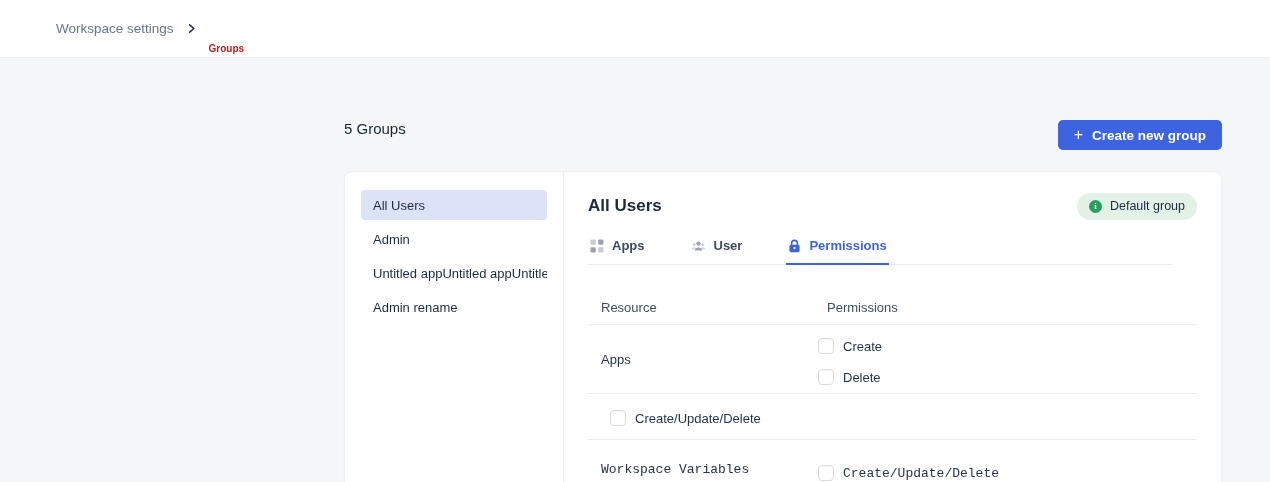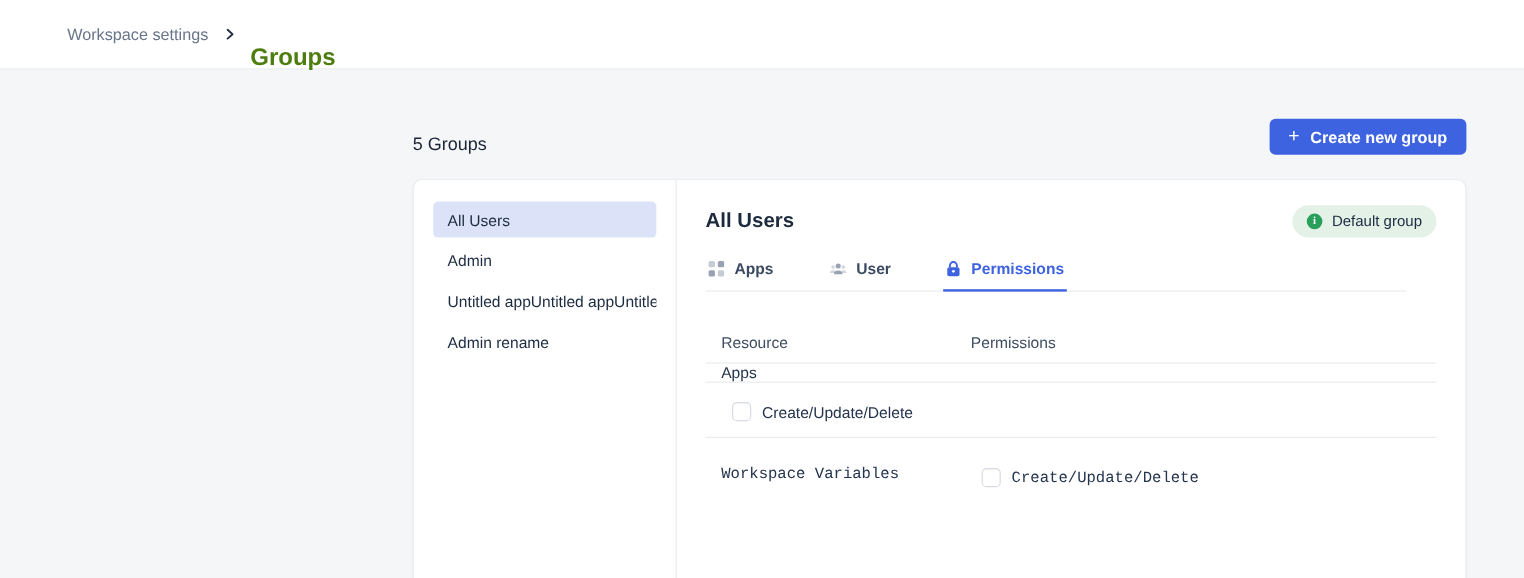--- a/index.html
+++ b/index.html
@@ -17,25 +17,25 @@
     -webkit-font-smoothing:antialiased;
   }
   
   .topbar{
     height:58px;background:#fff;border-bottom:1px solid #e8eaed;
     display:flex;align-items:center;padding-left:56px;
   }
   .breadcrumb{display:flex;align-items:center;}
   .crumb-parent{font-size:13.5px;color:var(--text-muted);text-decoration:none;cursor:pointer;}
   .crumb-chevron{margin:0 12px;display:flex;align-items:center;}
-  .crumb-current{font-size:20px;font-weight:700;color:#4d7c0f;margin-top:40px;}
+  .crumb-current{font-size:10px;font-weight:700;color:#b91c1c;margin-top:40px;}
   
   .content{padding:0 48px 0 344px;}
   .page-header{
-    margin-top:40px;display:flex;align-items:flex-end;justify-content:space-between;height:31px;
+    margin-top:62px;display:flex;align-items:flex-start;justify-content:space-between;height:31px;
   }
   .groups-count{font-size:15px;font-weight:500;color:#1a2533;}
   .create-btn{
     display:inline-flex;align-items:center;gap:9px;height:30px;padding:0 16px;
     background:var(--accent);color:#fff;border:none;border-radius:5px;
     font-family:"Liberation Sans",sans-serif;font-size:13.5px;font-weight:600;cursor:pointer;
   }
   .create-btn .plus{font-size:16px;font-weight:400;line-height:1;margin-top:-1px;}
   
   .card{
@@ -75,20 +75,21 @@
     display:flex;align-items:center;gap:8px;padding:2px 2px 10px 2px;
     font-size:13px;font-weight:600;color:var(--tab-inactive);cursor:pointer;
     border-bottom:2px solid transparent;margin-bottom:-1px;
   }
   .tab.active{color:var(--accent);border-bottom-color:var(--accent);}
   .tab svg{display:block;}
   
   .t-head{
     display:grid;grid-template-columns:208px 1fr;padding:35px 13px 9px 13px;
     border-bottom:1px solid var(--border);
+    gap:18px;
   }
   .t-col{font-size:13px;font-weight:500;color:#3f4e63;}
   .t-row{
     display:grid;grid-template-columns:208px 1fr;padding:0 13px;
     border-bottom:1px solid var(--border);
   }
   .t-row:last-child{border-bottom:none;font-family:Liberation Mono, monospace;}
   .res{align-self:center;font-size:13px;color:var(--text-body);}
   .perms{display:flex;flex-direction:column;gap:15px;padding:13px 0 8px 0;}
   .t-row.single .perms{padding:16px 0 13px 0;}
@@ -176,20 +177,30 @@
       </div>
 
       <div class="perm-table">
         <div class="t-head">
           <div class="t-col">Resource</div>
           <div class="t-col">Permissions</div>
         </div>
 
         <div class="t-row">
           <div class="res">Apps</div>
+          <div class="perms">
+            <label class="checkrow">
+              <span class="checkbox"></span>
+              <span class="cb-label">Create</span>
+            </label>
+            <label class="checkrow">
+              <span class="checkbox"></span>
+              <span class="cb-label">Delete</span>
+            </label>
+          </div>
         </div>
 
         <div class="t-row single">
           <div class="perms">
             <label class="checkrow">
               <span class="checkbox"></span>
               <span class="cb-label">Create/Update/Delete</span>
             </label>
           </div>
         </div>

